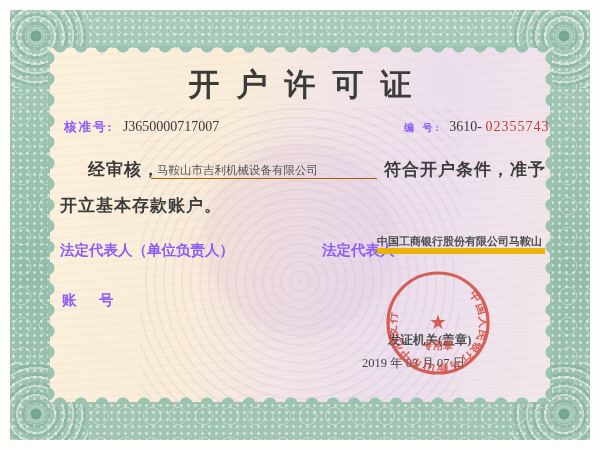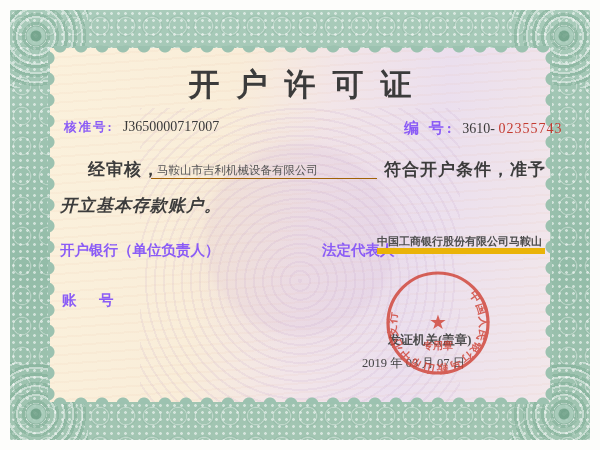--- a/index.html
+++ b/index.html
@@ -76,33 +76,33 @@
   <div class="edge right"></div>
 
   <div class="abs title">开户许可证</div>
 
   <div class="abs" style="top:119px;left:64px;font-size:13px;">
     <span class="lbl" style="font-size:12.5px;letter-spacing:2px;">核准号:</span>
     <span class="num" style="font-size:14px;margin-left:6px;">J3650000717007</span>
   </div>
 
   <div class="abs" style="top:119px;left:404px;font-size:14px;">
-    <span class="lbl" style="font-size:15px;letter-spacing:3px;">编 号:</span>
+    <span class="lbl" style="font-size:10px;letter-spacing:3px;">编 号:</span>
     <span class="num" style="margin-left:4px;">3610-</span>
     <span class="num red" style="letter-spacing:1px;">02355743</span>
   </div>
 
   <div class="abs bigline" style="top:158px;left:88px;">经审核，</div>
   <div class="abs fill" style="top:156px;left:151px;width:226px;height:22px;">
     <span class="t" style="padding-left:6px;">马鞍山市吉利机械设备有限公司</span>
   </div>
   <div class="abs bigline" style="top:158px;left:384px;text-align:center;">符合开户条件，准予</div>
-  <div class="abs bigline" style="top:194px;left:60px;font-style:italic;">开立基本存款账户。</div>
+  <div class="abs bigline" style="top:194px;left:60px;">开立基本存款账户。</div>
 
-  <div class="abs lbl" style="top:241px;left:60px;font-size:14.5px;">开户银行（单位负责人）</div>
+  <div class="abs lbl" style="top:241px;left:60px;font-size:14.5px;">法定代表人（单位负责人）</div>
   <div class="abs lbl" style="top:241px;left:322px;font-size:14.5px;">法定代表人</div>
   <div class="abs" style="top:235px;left:377px;width:168px;">
     <div class="bankline">中国工商银行股份有限公司马鞍山</div>
   </div>
 
   <div class="abs lbl" style="top:291px;left:62px;font-size:14.5px;letter-spacing:4px;">账　号</div>
 
   <div class="abs lbl" style="top:332px;left:388px;font-size:12.5px;color:#4c4c4c;">发证机关(盖章)</div>
   <div class="abs" style="top:355px;left:362px;font-size:12.5px;color:#454545;">2019 年 03 月 07 日</div>
 

